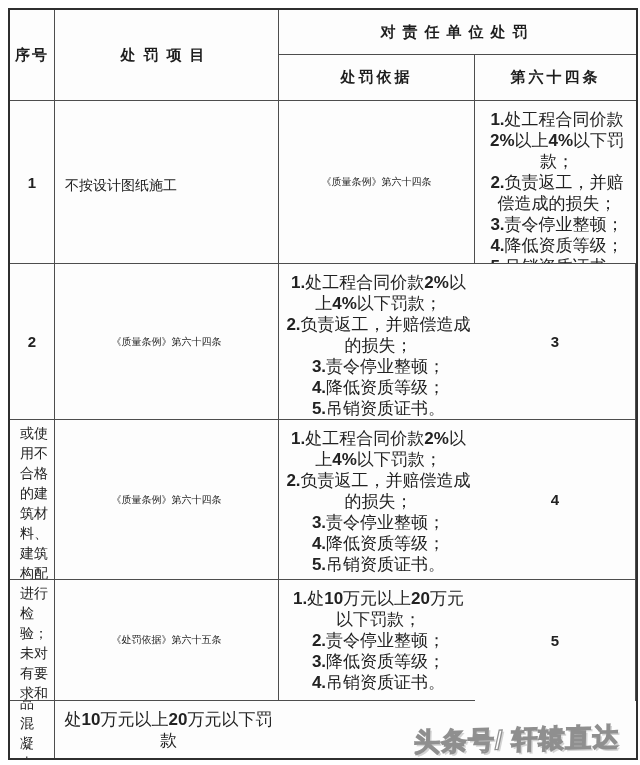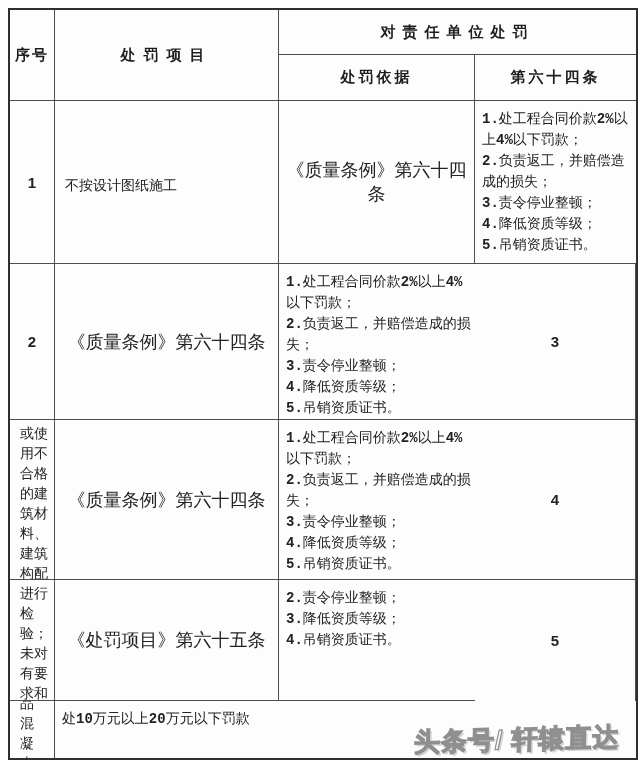--- a/index.html
+++ b/index.html
@@ -16,21 +16,21 @@
     grid-template-rows:45px 46px 163px 156px 160px 121px 57px;
     border:2px solid #2f2f2f;
     background:#fdfdfd;
   }
   .cell{
     border-right:1px solid #4d4d4d;
     border-bottom:1px solid #4d4d4d;
     box-sizing:border-box;
     overflow:hidden;
   }
-  .cell.last-col{border-right:none;}
+  .cell.last-col{border-right:none;text-align:center;}
   .cell.last-row{border-bottom:none;}
   .hdr{
     display:flex;align-items:center;justify-content:center;
     font-weight:bold;font-size:15px;color:#1d1d1d;
   }
   .hdr-no{grid-column:1;grid-row:1/3;letter-spacing:2px;}
   .hdr-item{grid-column:2;grid-row:1/3;letter-spacing:8px;}
   .hdr-unit{grid-column:3/5;grid-row:1;letter-spacing:7px;}
   .hdr-basis{grid-column:3;grid-row:2;letter-spacing:3px;text-align:right;}
   .hdr-content{grid-column:4;grid-row:2;letter-spacing:3px;}
@@ -38,25 +38,25 @@
     display:flex;align-items:center;justify-content:center;
     font-weight:bold;font-size:15px;
   }
   .c-item{
     display:flex;align-items:center;
     padding:6px 12px 0 10px;
     font-size:14px;line-height:20px;text-align:left;
   }
   .c-basis{
     display:flex;align-items:center;justify-content:center;
-    font-size:18px;text-align:center;padding:0 4px;
+    font-size:10px;text-align:center;padding:0 4px;
   }
   .c-content{
     padding:8px 4px 4px 7px;
-    font-size:14px;line-height:21px;font-family:Liberation Mono, monospace;
+    font-size:17px;line-height:21px;
   }
   .b{font-weight:bold;}
   .watermark{
     position:absolute;
     left:414px;top:722px;
     width:230px;
     font-size:26px;font-weight:bold;
     letter-spacing:1px;
     white-space:nowrap;
     color:rgba(255,255,255,0.1);
@@ -106,22 +106,23 @@
       <div class="content-line"><span class="b">1.</span><span>处工程合同价款</span><span class="b">2%</span><span>以上</span><span class="b">4%</span><span>以下罚款；</span></div>
       <div class="content-line"><span class="b">2.</span><span>负责返工，并赔偿造成的损失；</span></div>
       <div class="content-line"><span class="b">3.</span><span>责令停业整顿；</span></div>
       <div class="content-line"><span class="b">4.</span><span>降低资质等级；</span></div>
       <div class="content-line"><span class="b">5.</span><span>吊销资质证书。</span></div>
     </div>
     <div class="cell c-no">4</div>
     <div class="cell c-item">
       <span>未按规定对建筑材料、建筑构配件、设备和商品混凝土进行检验；未对有要求和涉及结构安全的试块、试件及有关材料进行取样检测</span>
     </div>
-    <div class="cell c-basis">《处罚项目》第六十五条</div>
+    <div class="cell c-basis">《处罚依据》第六十五条</div>
     <div class="cell c-content last-col">
+      <div class="content-line"><span class="b">1.</span><span>处</span><span class="b">10</span><span>万元以上</span><span class="b">20</span><span>万元以下罚款；</span></div>
       <div class="content-line"><span class="b">2.</span><span>责令停业整顿；</span></div>
       <div class="content-line"><span class="b">3.</span><span>降低资质等级；</span></div>
       <div class="content-line"><span class="b">4.</span><span>吊销资质证书。</span></div>
     </div>
     <div class="cell c-no last-row">5</div>
     <div class="cell c-item last-row">
       <span>设备和商品混凝土进行检验</span>
     </div>
     <div class="cell c-content last-col last-row">
       <div class="content-line"><span>处</span><span class="b">10</span><span>万元以上</span><span class="b">20</span><span>万元以下罚款</span></div>

